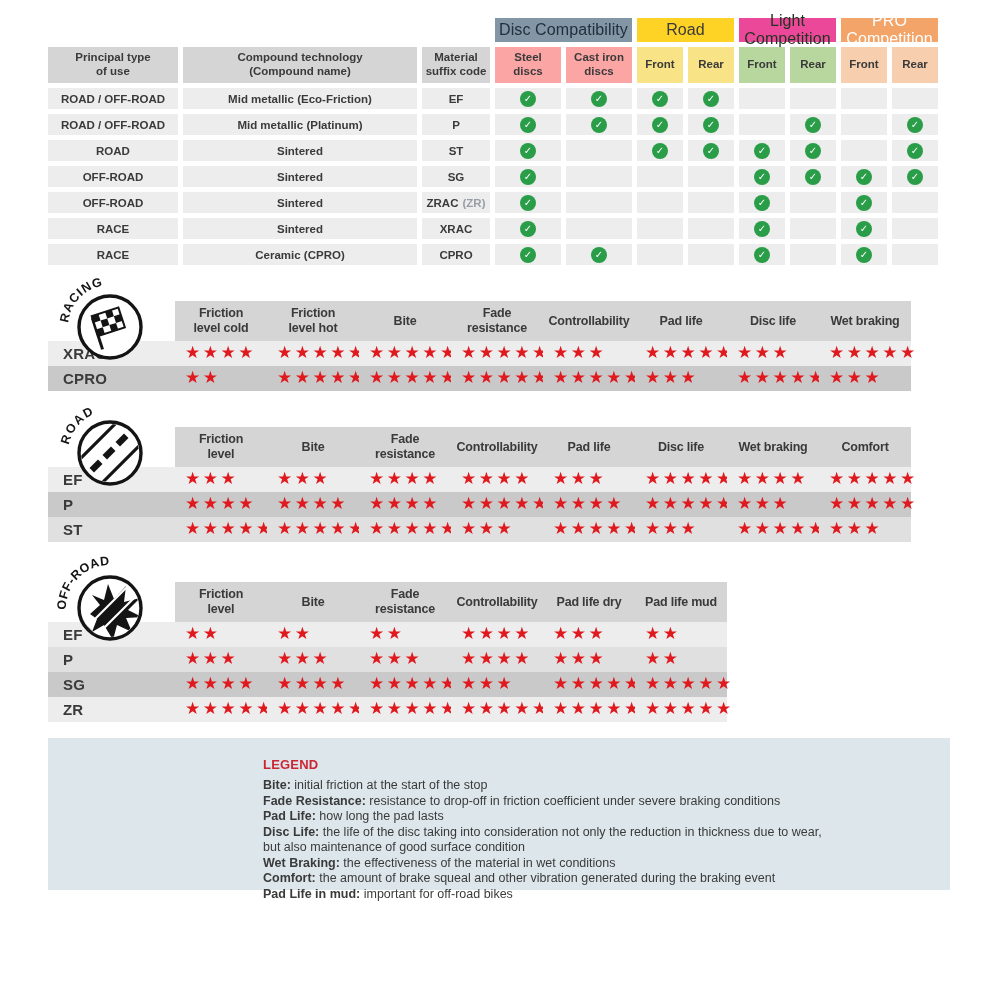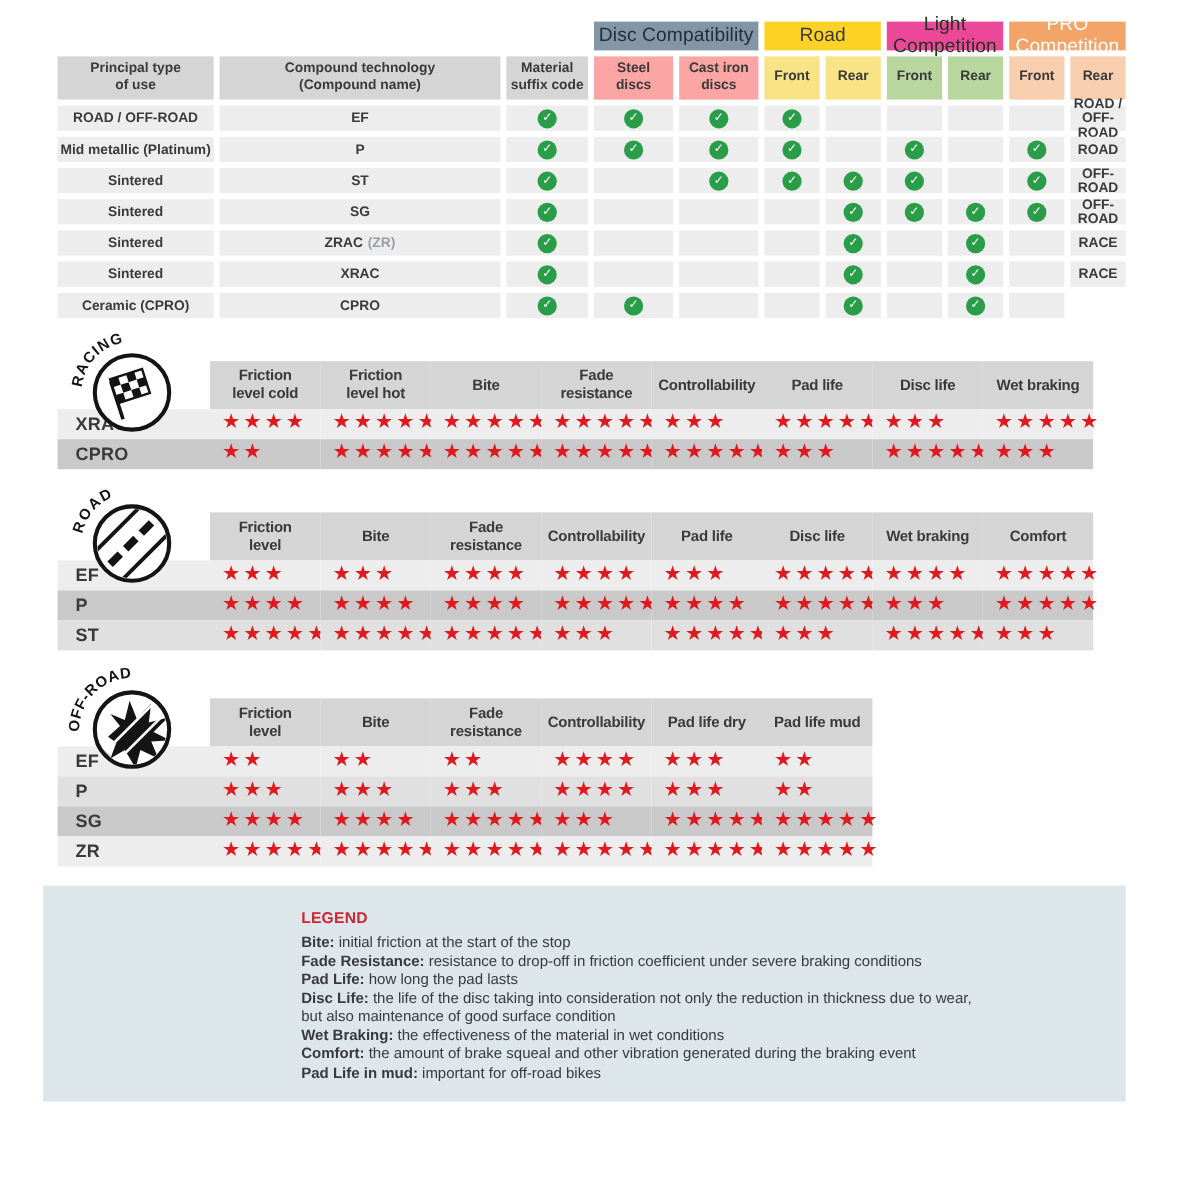--- a/index.html
+++ b/index.html
@@ -53,21 +53,21 @@
   .sh-light{background:#ededed;}
   .sh-mid{background:#e0e0e0;}
   .sh-dark{background:#c9c9c9;}
   .stars{
     font-family:"DejaVu Sans",sans-serif;color:#e0191f;
     font-size:17px;letter-spacing:2.5px;line-height:1;margin-top:-2px;
   }
 
   
   .legend{
-    width:902px;height:180px;margin:16px 0 0 36px;background:#dde6eb;
+    width:902px;height:152px;margin:16px 0 0 48px;background:#dde6eb;
     box-sizing:border-box;padding:19px 32px 0 215px;
   }
   .legend-title{color:#cc2633;font-weight:bold;font-size:13px;margin-bottom:6px;letter-spacing:.2px;}
   .legend-item{font-size:12.5px;line-height:15.5px;color:#3a3a3a;}
   .legend-item .term{font-weight:bold;}
   .legend-item .term::after{content:": ";}
   .legend-item .desc{white-space:pre-line;}
 
   svg text{font-family:"Liberation Sans","DejaVu Sans",sans-serif;}
 </style>
@@ -92,20 +92,21 @@
   <div class="cc hcell s-disc">Cast iron
 discs</div>
   <div class="cc hcell s-road">Front</div>
   <div class="cc hcell s-road">Rear</div>
   <div class="cc hcell s-light">Front</div>
   <div class="cc hcell s-light">Rear</div>
   <div class="cc hcell s-pro">Front</div>
   <div class="cc hcell s-pro">Rear</div>
 
 <div class="cc cell">ROAD / OFF-ROAD</div>
+    <div class="cc cell">Mid metallic (Eco-Friction)</div>
     <div class="cc cell">
       <span>EF</span>
     </div>
     <div class="cc cell">
       <span class="check">✓</span>
     </div>
     <div class="cc cell">
       <span class="check">✓</span>
     </div>
     <div class="cc cell">

